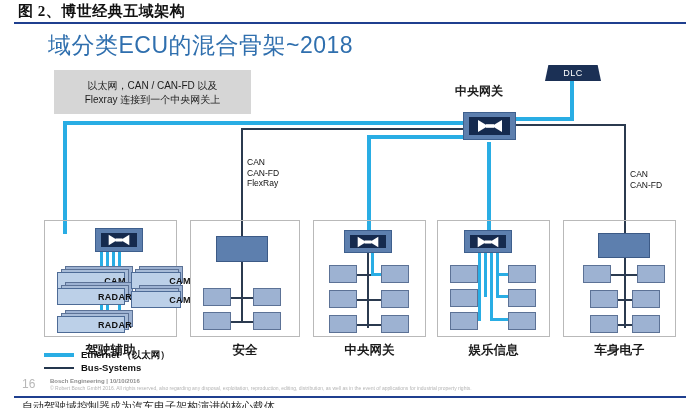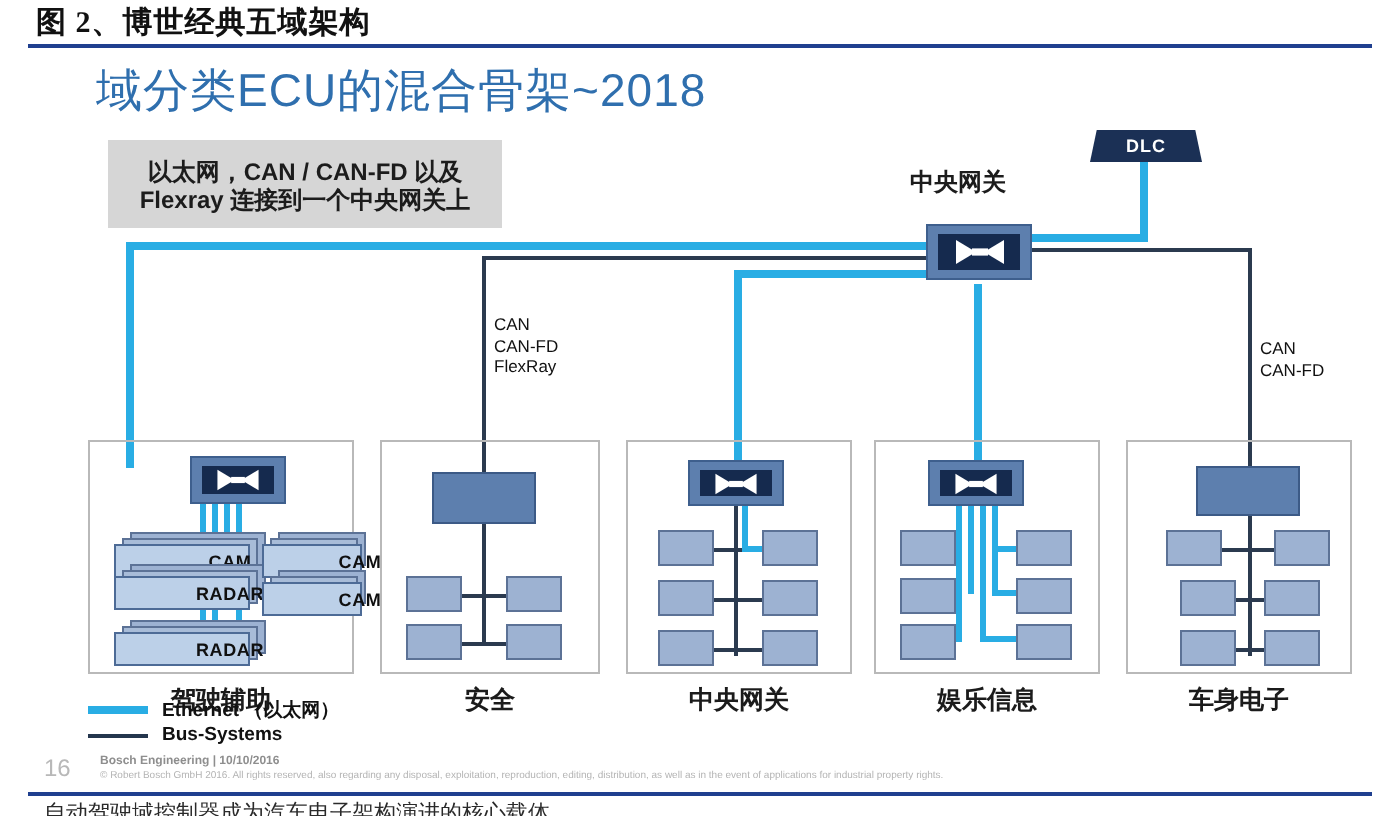--- a/index.html
+++ b/index.html
@@ -36,29 +36,29 @@
   }
 
   
   .callout{
     position:absolute;left:54px;top:46px;width:197px;height:44px;
     background:#d6d6d6;
   }
   .callout-text{
     position:absolute;left:0;top:9px;width:197px;
     text-align:center;
-    font-size:12px;font-weight:700;color:#1c1c1c;line-height:14px;
+    font-size:10px;font-weight:400;color:#1c1c1c;line-height:14px;
     white-space:pre-line;
   }
 
   
   .dlc{
     position:absolute;left:545px;top:41px;width:56px;height:16px;
     background:#1b3055;color:#fff;
-    font-size:9px;font-weight:700;letter-spacing:.5px;
+    font-size:9px;font-weight:400;letter-spacing:.5px;
     display:flex;align-items:center;justify-content:center;
     clip-path:polygon(6% 0,94% 0,100% 100%,0% 100%);
   }
 
   
   .gw-label{
     position:absolute;left:455px;top:59px;width:100px;
     text-align:left;font-size:12px;font-weight:700;color:#1c1c1c;
     white-space:nowrap;
   }

